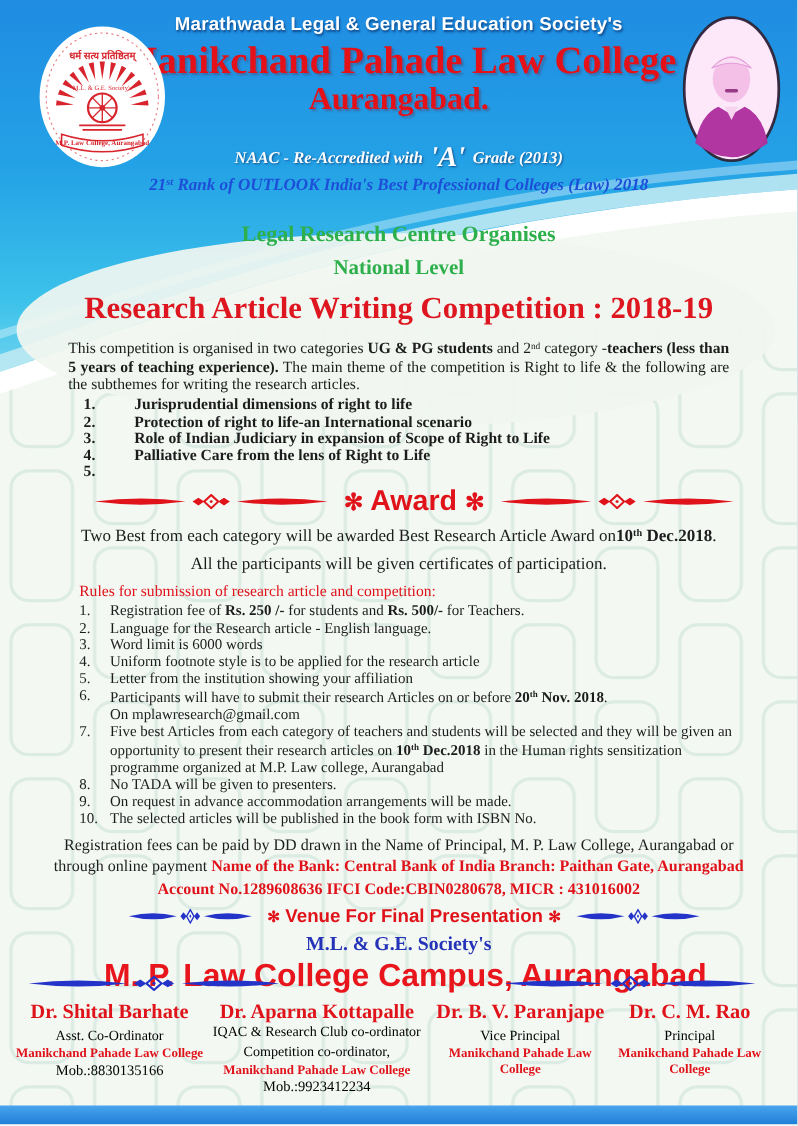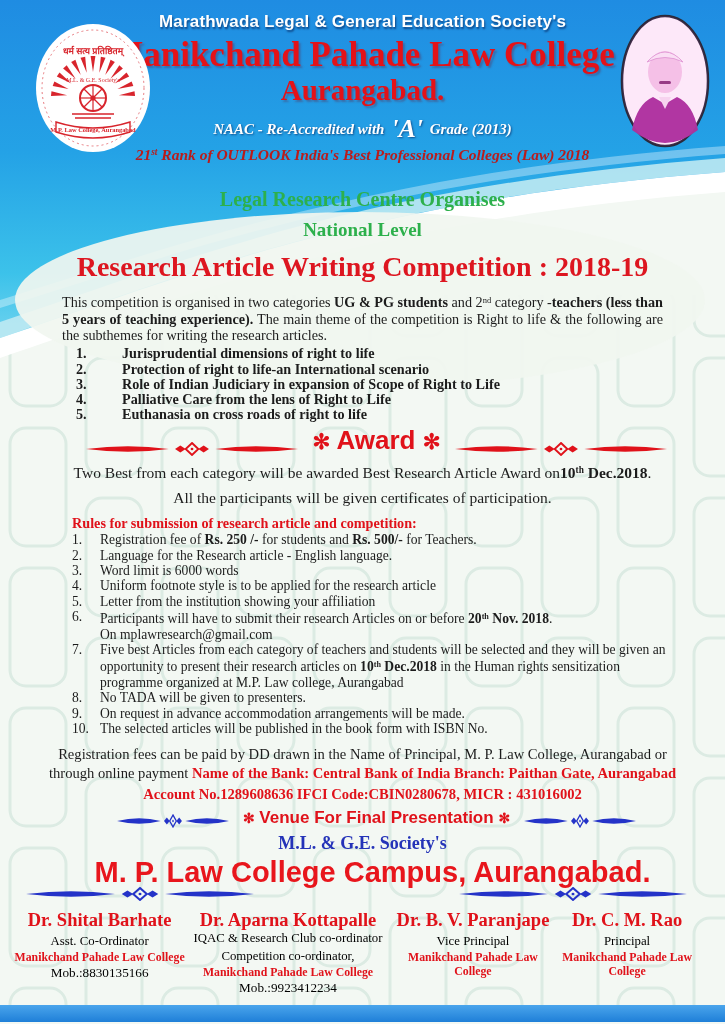--- a/index.html
+++ b/index.html
@@ -12,47 +12,47 @@
   .band-bottom{position:absolute;left:0;right:0;bottom:2px;height:17px;z-index:2;
           background:linear-gradient(180deg,#4aa5ec 0%,#1f7fd8 100%);}
   .content{position:relative;z-index:3;color:#1c1c1c;}
   
   .society{margin-top:12px;text-align:center;font-family:"Liberation Sans",sans-serif;font-weight:700;
            font-size:17px;color:#fff;text-shadow:1px 2px 2px rgba(10,50,110,.8);letter-spacing:.2px;}
   .college{margin-top:4px;text-align:center;font-size:35px;line-height:38px;font-weight:700;color:#e41218;
            text-shadow:2px 2px 2px rgba(100,30,60,.35);}
   .city{text-align:center;font-size:29px;line-height:32px;font-weight:700;color:#e41218;
            text-shadow:2px 2px 2px rgba(100,30,60,.35);}
-  .naac{margin-top:8px;text-align:center;color:#fff;font-style:italic;font-weight:700;font-size:15px;
+  .naac{margin-top:22px;text-align:center;color:#fff;font-style:italic;font-weight:700;font-size:15px;
            text-shadow:1px 1px 2px rgba(10,50,110,.75);}
   .gradeA{font-size:26px;vertical-align:-3px;padding:0 3px;}
-  .rank{margin-top:2px;text-align:center;color:#b91c1c;font-style:italic;font-weight:700;font-size:15.5px;}
+  .rank{margin-top:2px;text-align:center;color:#1d4ed8;font-style:italic;font-weight:700;font-size:15.5px;}
   .logo-wrap{position:absolute;top:22px;left:34px;z-index:4;}
   .photo-wrap{position:absolute;top:12px;right:14px;z-index:4;}
   
   .organiser{margin-top:24px;text-align:center;color:#2db04c;font-size:20px;font-weight:700;}
   .level{margin-top:8px;text-align:center;color:#2db04c;font-size:19px;font-weight:700;}
   .main-title{margin-top:10px;text-align:center;color:#dd1620;font-size:28px;line-height:32px;font-weight:700;}
   .intro-para{margin:9px 62px 0;font-size:14.2px;line-height:16.4px;text-align:justify;}
   .subthemes{margin:3px 60px 0 76px;}
   .st-item{display:flex;font-weight:700;font-size:14.2px;line-height:15.2px;}
   .st-num{width:46px;flex:none;}
   
-  .rule-row{display:flex;align-items:flex-end;justify-content:center;gap:14px;margin-top:3px;margin-left:28px;}
+  .rule-row{display:flex;align-items:center;justify-content:center;gap:14px;margin-top:3px;margin-left:28px;}
   .orn{height:14px;display:block;}
   .orn.red{color:#e0121a;}
   .orn.blue{color:#2433c8;}
   .sec-title{font-family:"Liberation Sans",sans-serif;font-weight:700;color:#e0121a;white-space:nowrap;}
   .award-title{font-size:26px;}
   .venue-title{font-size:17px;}
   .flower{font-size:.82em;}
   .aw-line{margin-top:4px;text-align:center;font-size:15.5px;line-height:21px;}
   
   .rules{margin:7px 56px 0 72px;}
-  .rules-head{color:#e0121a;font-weight:700;font-size:14.2px;line-height:17px;}
+  .rules-head{color:#e0121a;font-weight:400;font-size:14.2px;line-height:17px;}
   .rule-item{display:flex;font-size:13.6px;line-height:15.4px;}
   .r-num{width:28px;flex:none;}
   .r-txt{flex:1;}
   
   .payment{margin:8px 48px 0;text-align:center;font-size:14.6px;line-height:19.5px;}
   .account{margin-top:1px;text-align:center;color:#e0121a;font-weight:700;font-size:14.6px;line-height:19px;}
   .venue-row{margin-top:4px;}
   .society2{margin-top:5px;text-align:center;color:#2433b8;font-weight:700;font-size:18px;}
   .campus{margin-top:2px;text-align:center;color:#e8161c;font-family:"Liberation Sans",sans-serif;
           font-weight:700;font-size:29px;line-height:32px;padding-left:20px;}
@@ -178,21 +178,20 @@
       <div class="st-item">
           <span class="st-num">3.</span>
           <span>Role of Indian Judiciary in expansion of Scope of Right to Life</span>
         </div>
       <div class="st-item">
           <span class="st-num">4.</span>
           <span> Palliative Care from the lens of Right to Life</span>
         </div>
       <div class="st-item">
           <span class="st-num">5.</span>
-          <span>Euthanasia on cross roads of right to life</span>
         </div>
     </div>
 
     <div class="rule-row">
       <svg class="orn red" style="width:212px" viewBox="0 0 200 14" preserveAspectRatio="none" aria-hidden="true">
         <path d="M0,7 Q40,1.5 78,7 Q40,12.5 0,7 Z" fill="currentColor"></path>
         <path d="M84,7 L89,3.4 L94,7 L89,10.6 Z" fill="currentColor"></path>
         <path d="M100,1 L106,7 L100,13 L94,7 Z" fill="none" stroke="currentColor" stroke-width="1.8"></path>
         <circle cx="100" cy="7" r="1.3" fill="currentColor"></circle>
         <path d="M106,7 L111,3.4 L116,7 L111,10.6 Z" fill="currentColor"></path>

